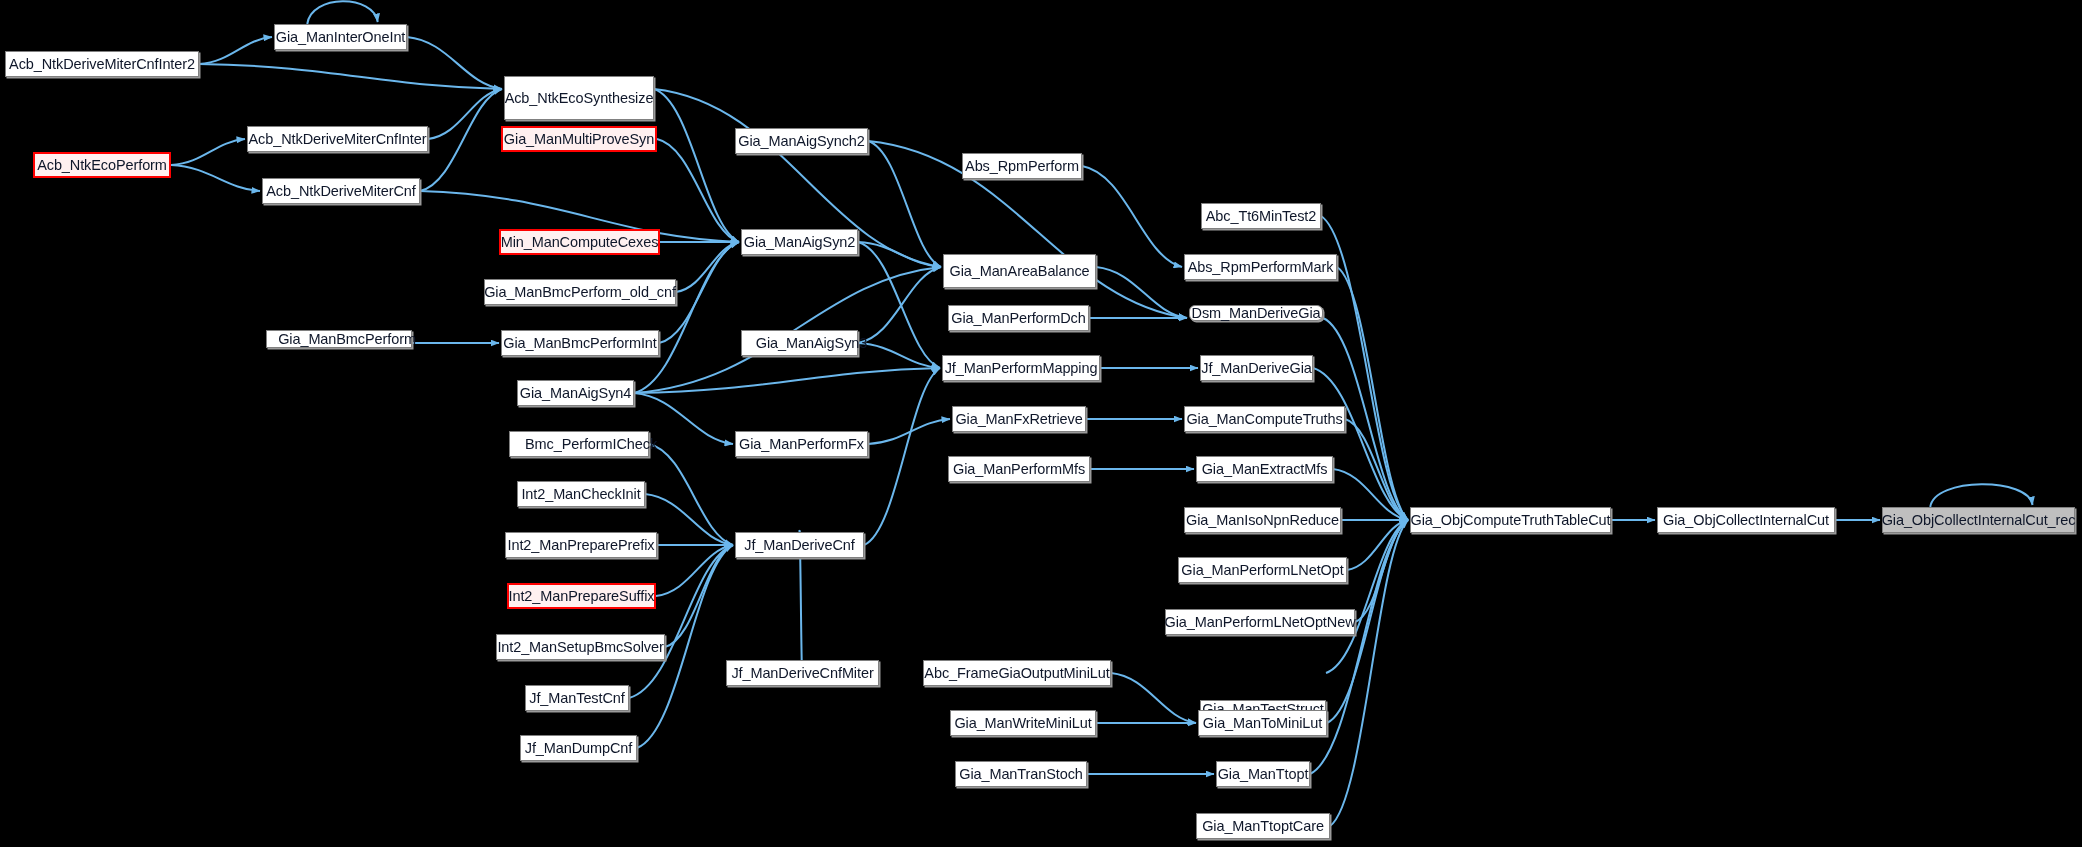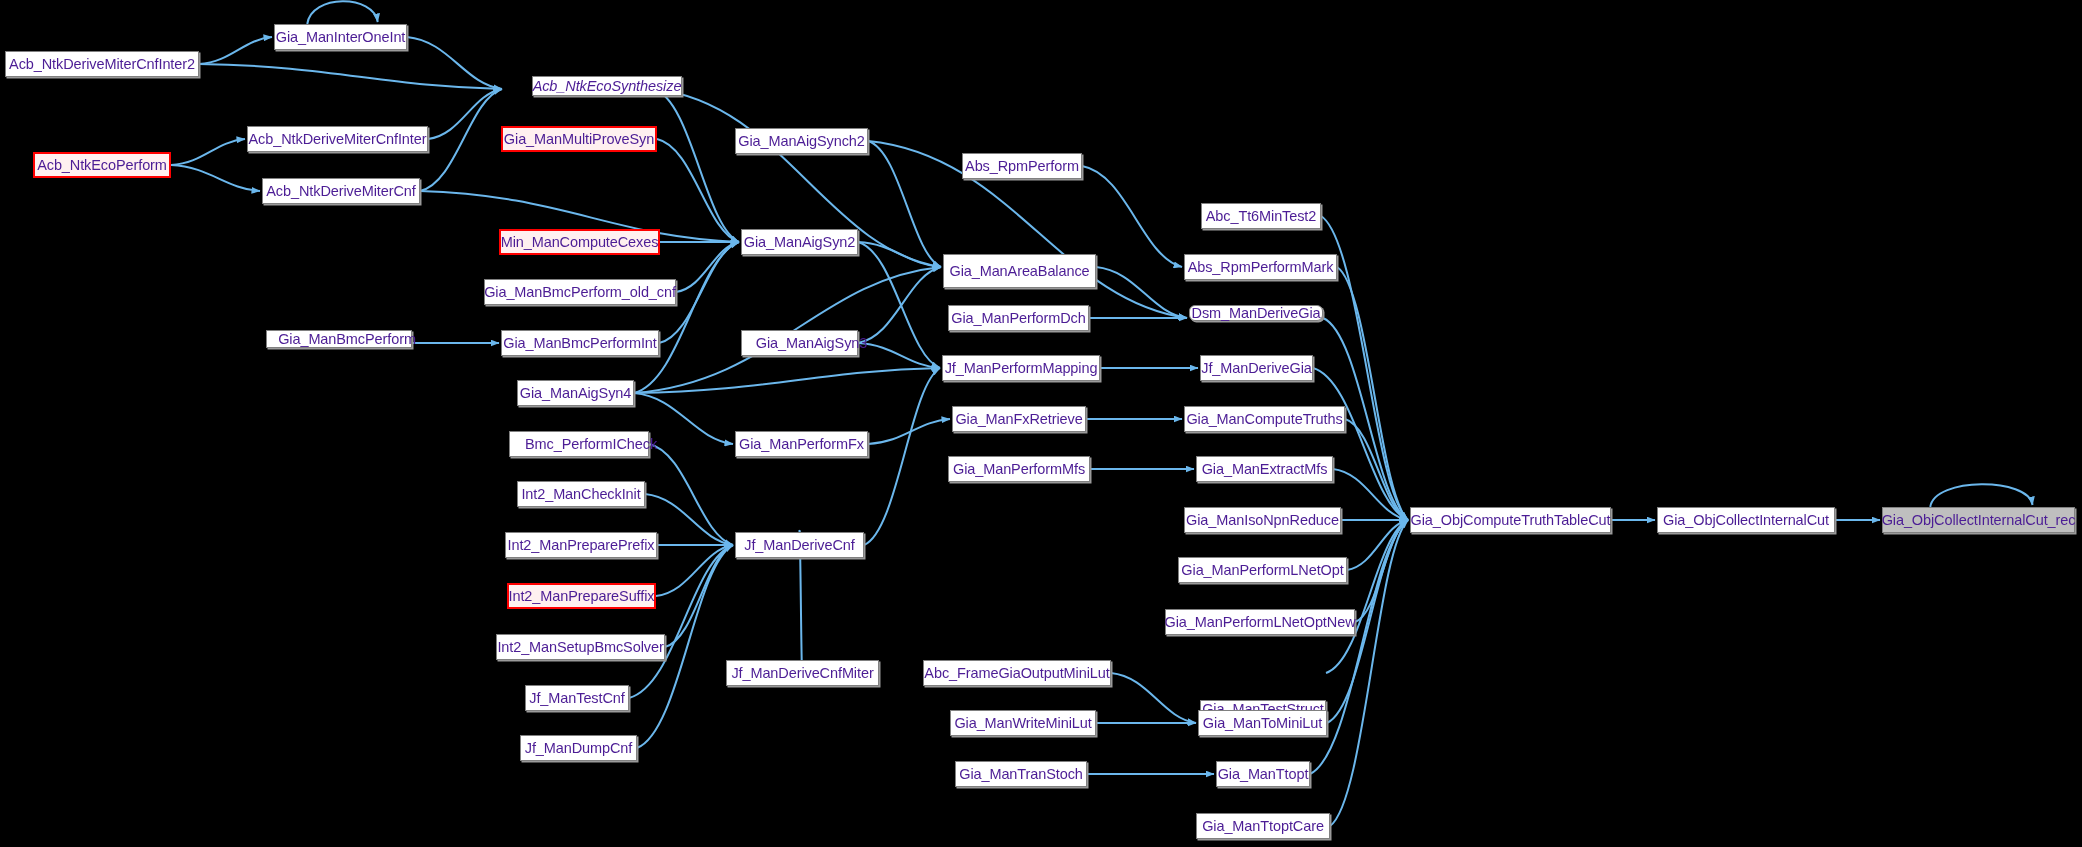--- a/index.html
+++ b/index.html
@@ -25,21 +25,21 @@
   }
   .node {
     position: absolute;
     box-sizing: border-box;
     display: flex;
     align-items: center;
     justify-content: center;
     height: 26px;
     background: #ffffff;
     border: 1px solid #808080;
-    color: #4c1d95;
+    color: #0f172a;
     font-size: 14.5px;
     line-height: 1;
     white-space: nowrap;
     letter-spacing: -0.1px;
     box-shadow: 1.5px 1.5px 0 0 #9a9a9a;
     z-index: 5;
   }
   .node.highlight {
     background: #fff0f0;
     border: 2px solid #ff0000;
@@ -124,21 +124,21 @@
       <path d="M1111,673 C1149.25,677 1162,718 1196,723" fill="none" stroke="#6bb7ec" stroke-width="2" marker-end="url(#ah)"></path>
       <path d="M1096,723 C1141,723 1156,723 1196,723" fill="none" stroke="#6bb7ec" stroke-width="2" marker-end="url(#ah)"></path>
       <path d="M1087,774 C1144.15,774 1163.2,774 1214,774" fill="none" stroke="#6bb7ec" stroke-width="2" marker-end="url(#ah)"></path>
     </svg>
 <div class="node" style="left: 5px; top: 51px; width: 194px; height: 26px;">
       <span class="node-label">Acb_NtkDeriveMiterCnfInter2</span>
     </div>
     <div class="node" style="left: 274px; top: 24px; width: 133px; height: 26px;">
       <span class="node-label">Gia_ManInterOneInt</span>
     </div>
-    <div class="node" style="left: 532px; top: 76px; width: 150px; height: 20px; font-style: italic;">
+    <div class="node" style="left: 504px; top: 76px; width: 150px; height: 44px;">
       <span class="node-label">Acb_NtkEcoSynthesize</span>
     </div>
     <div class="node" style="left: 247px; top: 126px; width: 181px; height: 26px;">
       <span class="node-label">Acb_NtkDeriveMiterCnfInter</span>
     </div>
     <div class="node highlight" style="left: 33px; top: 152px; width: 138px; height: 26px;">
       <span class="node-label">Acb_NtkEcoPerform</span>
     </div>
     <div class="node" style="left: 262px; top: 178px; width: 158px; height: 26px;">
       <span class="node-label">Acb_NtkDeriveMiterCnf</span>

